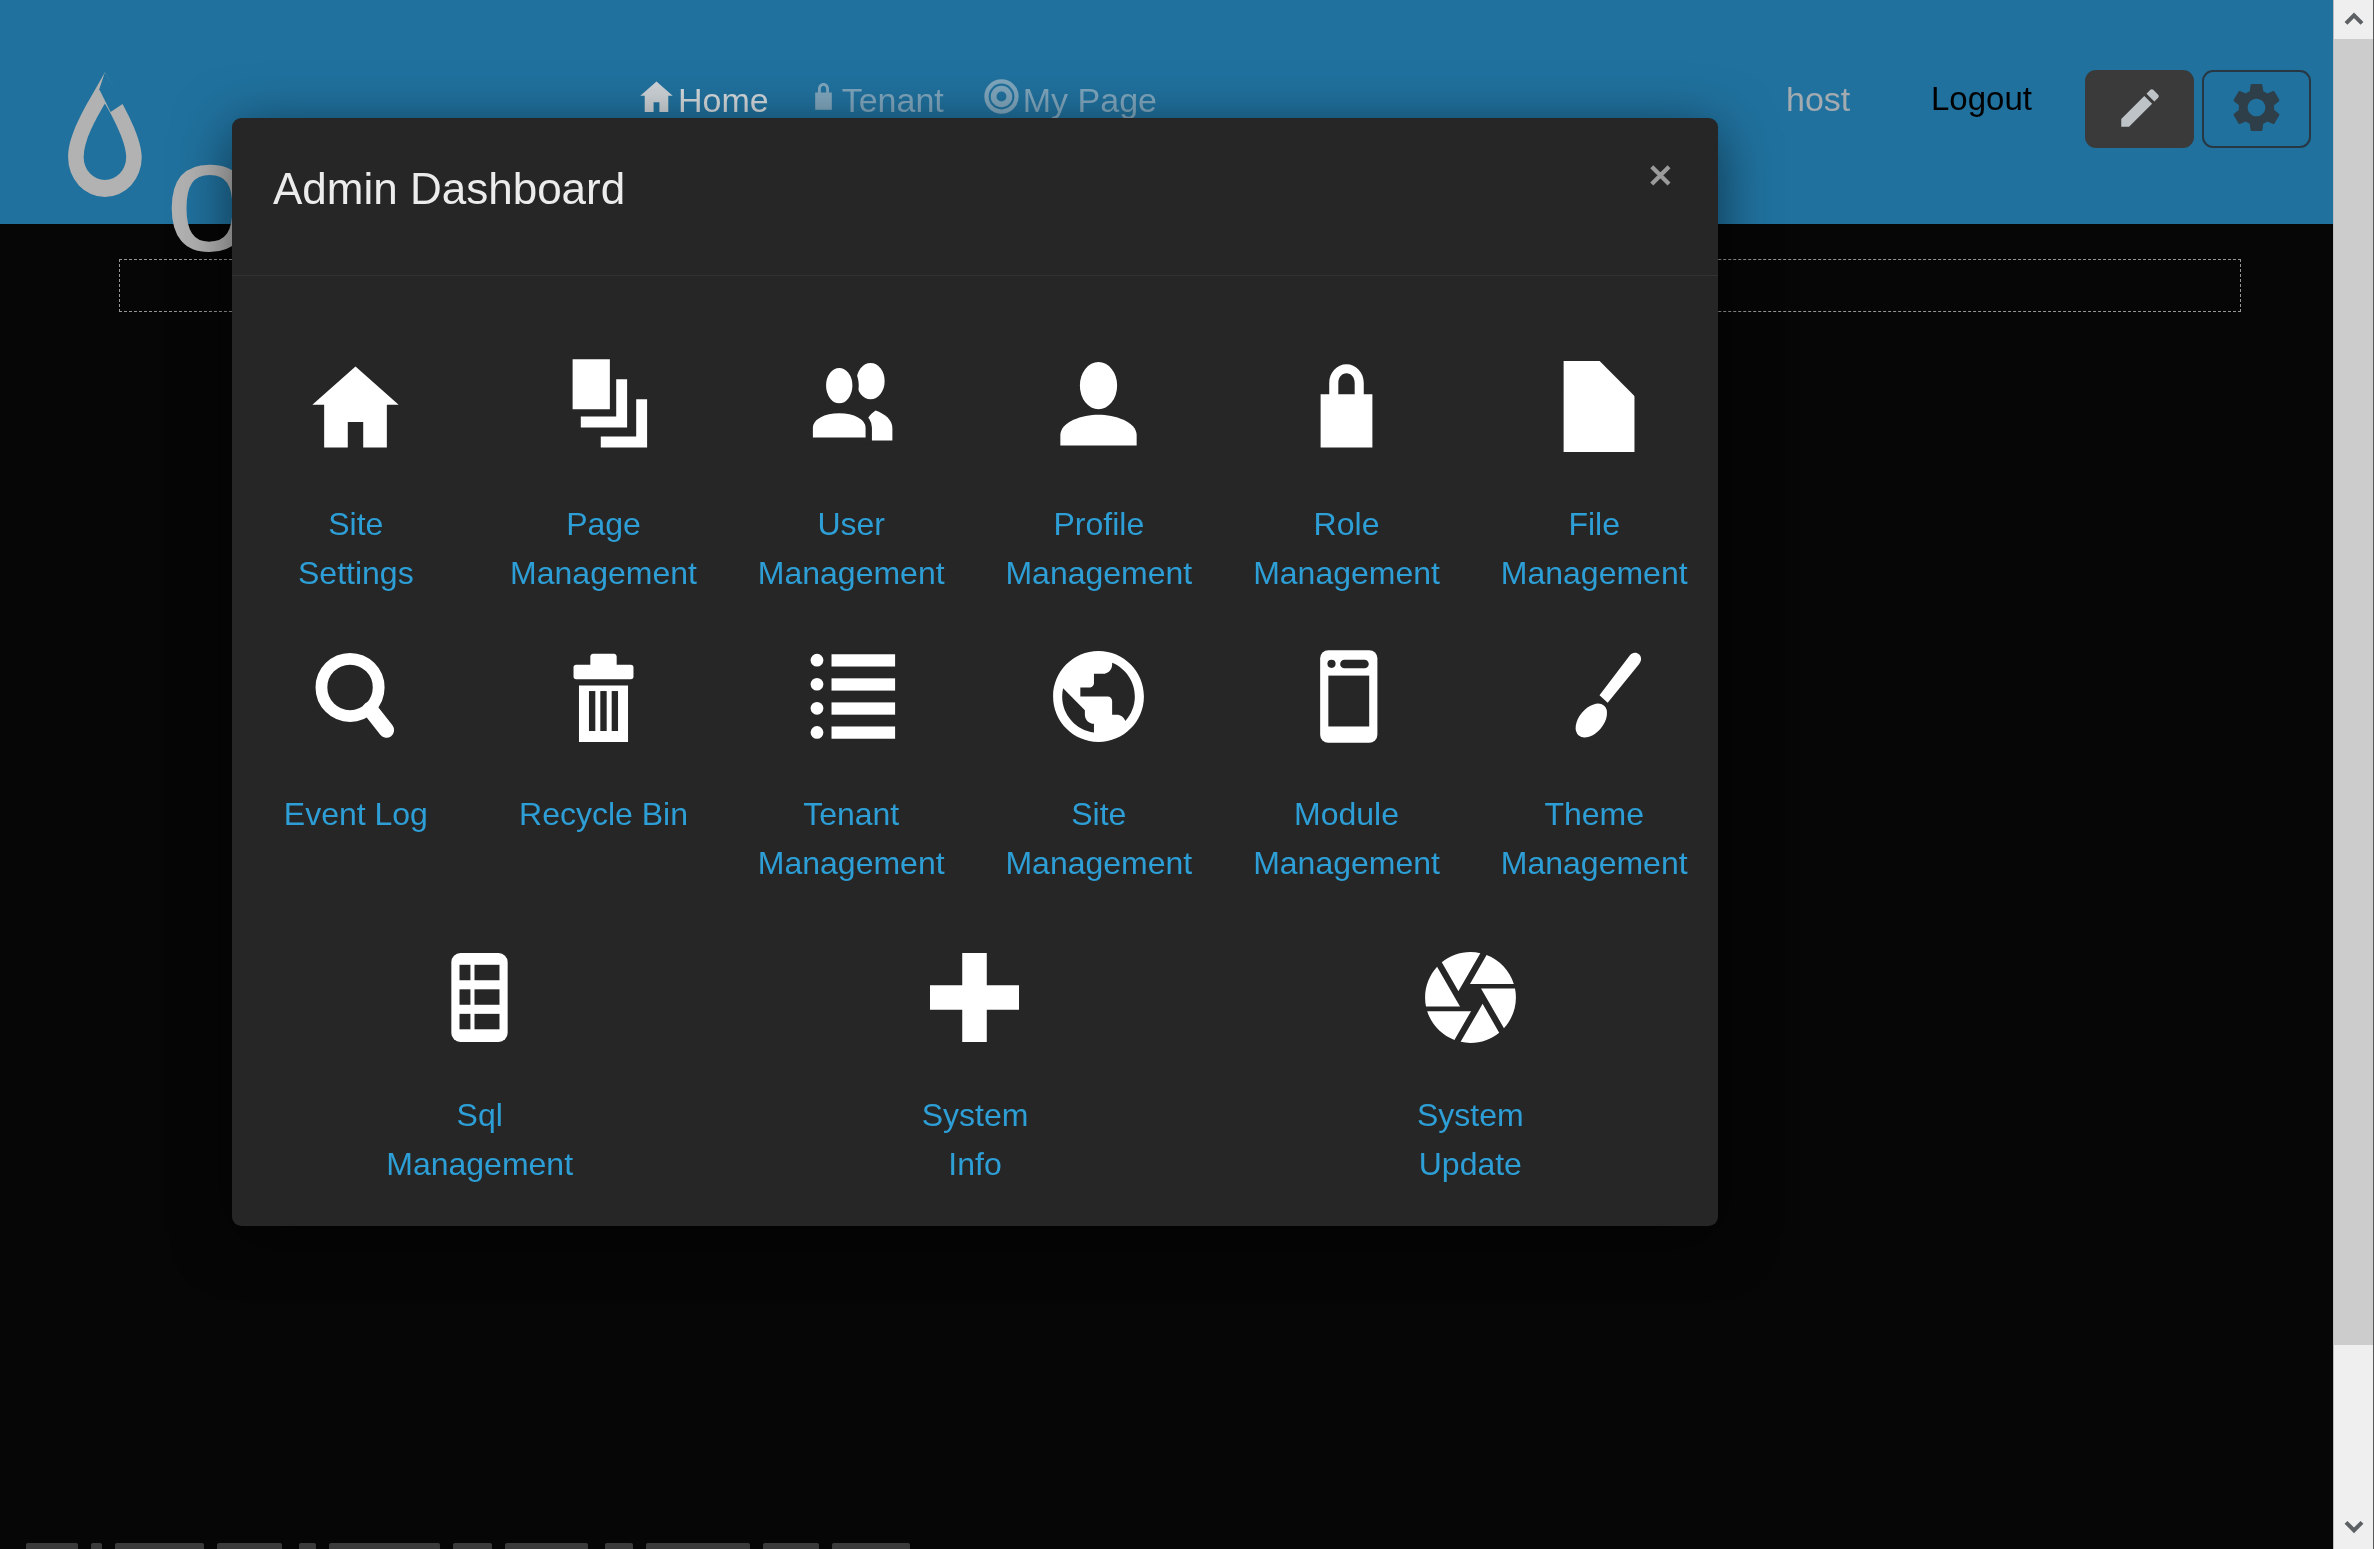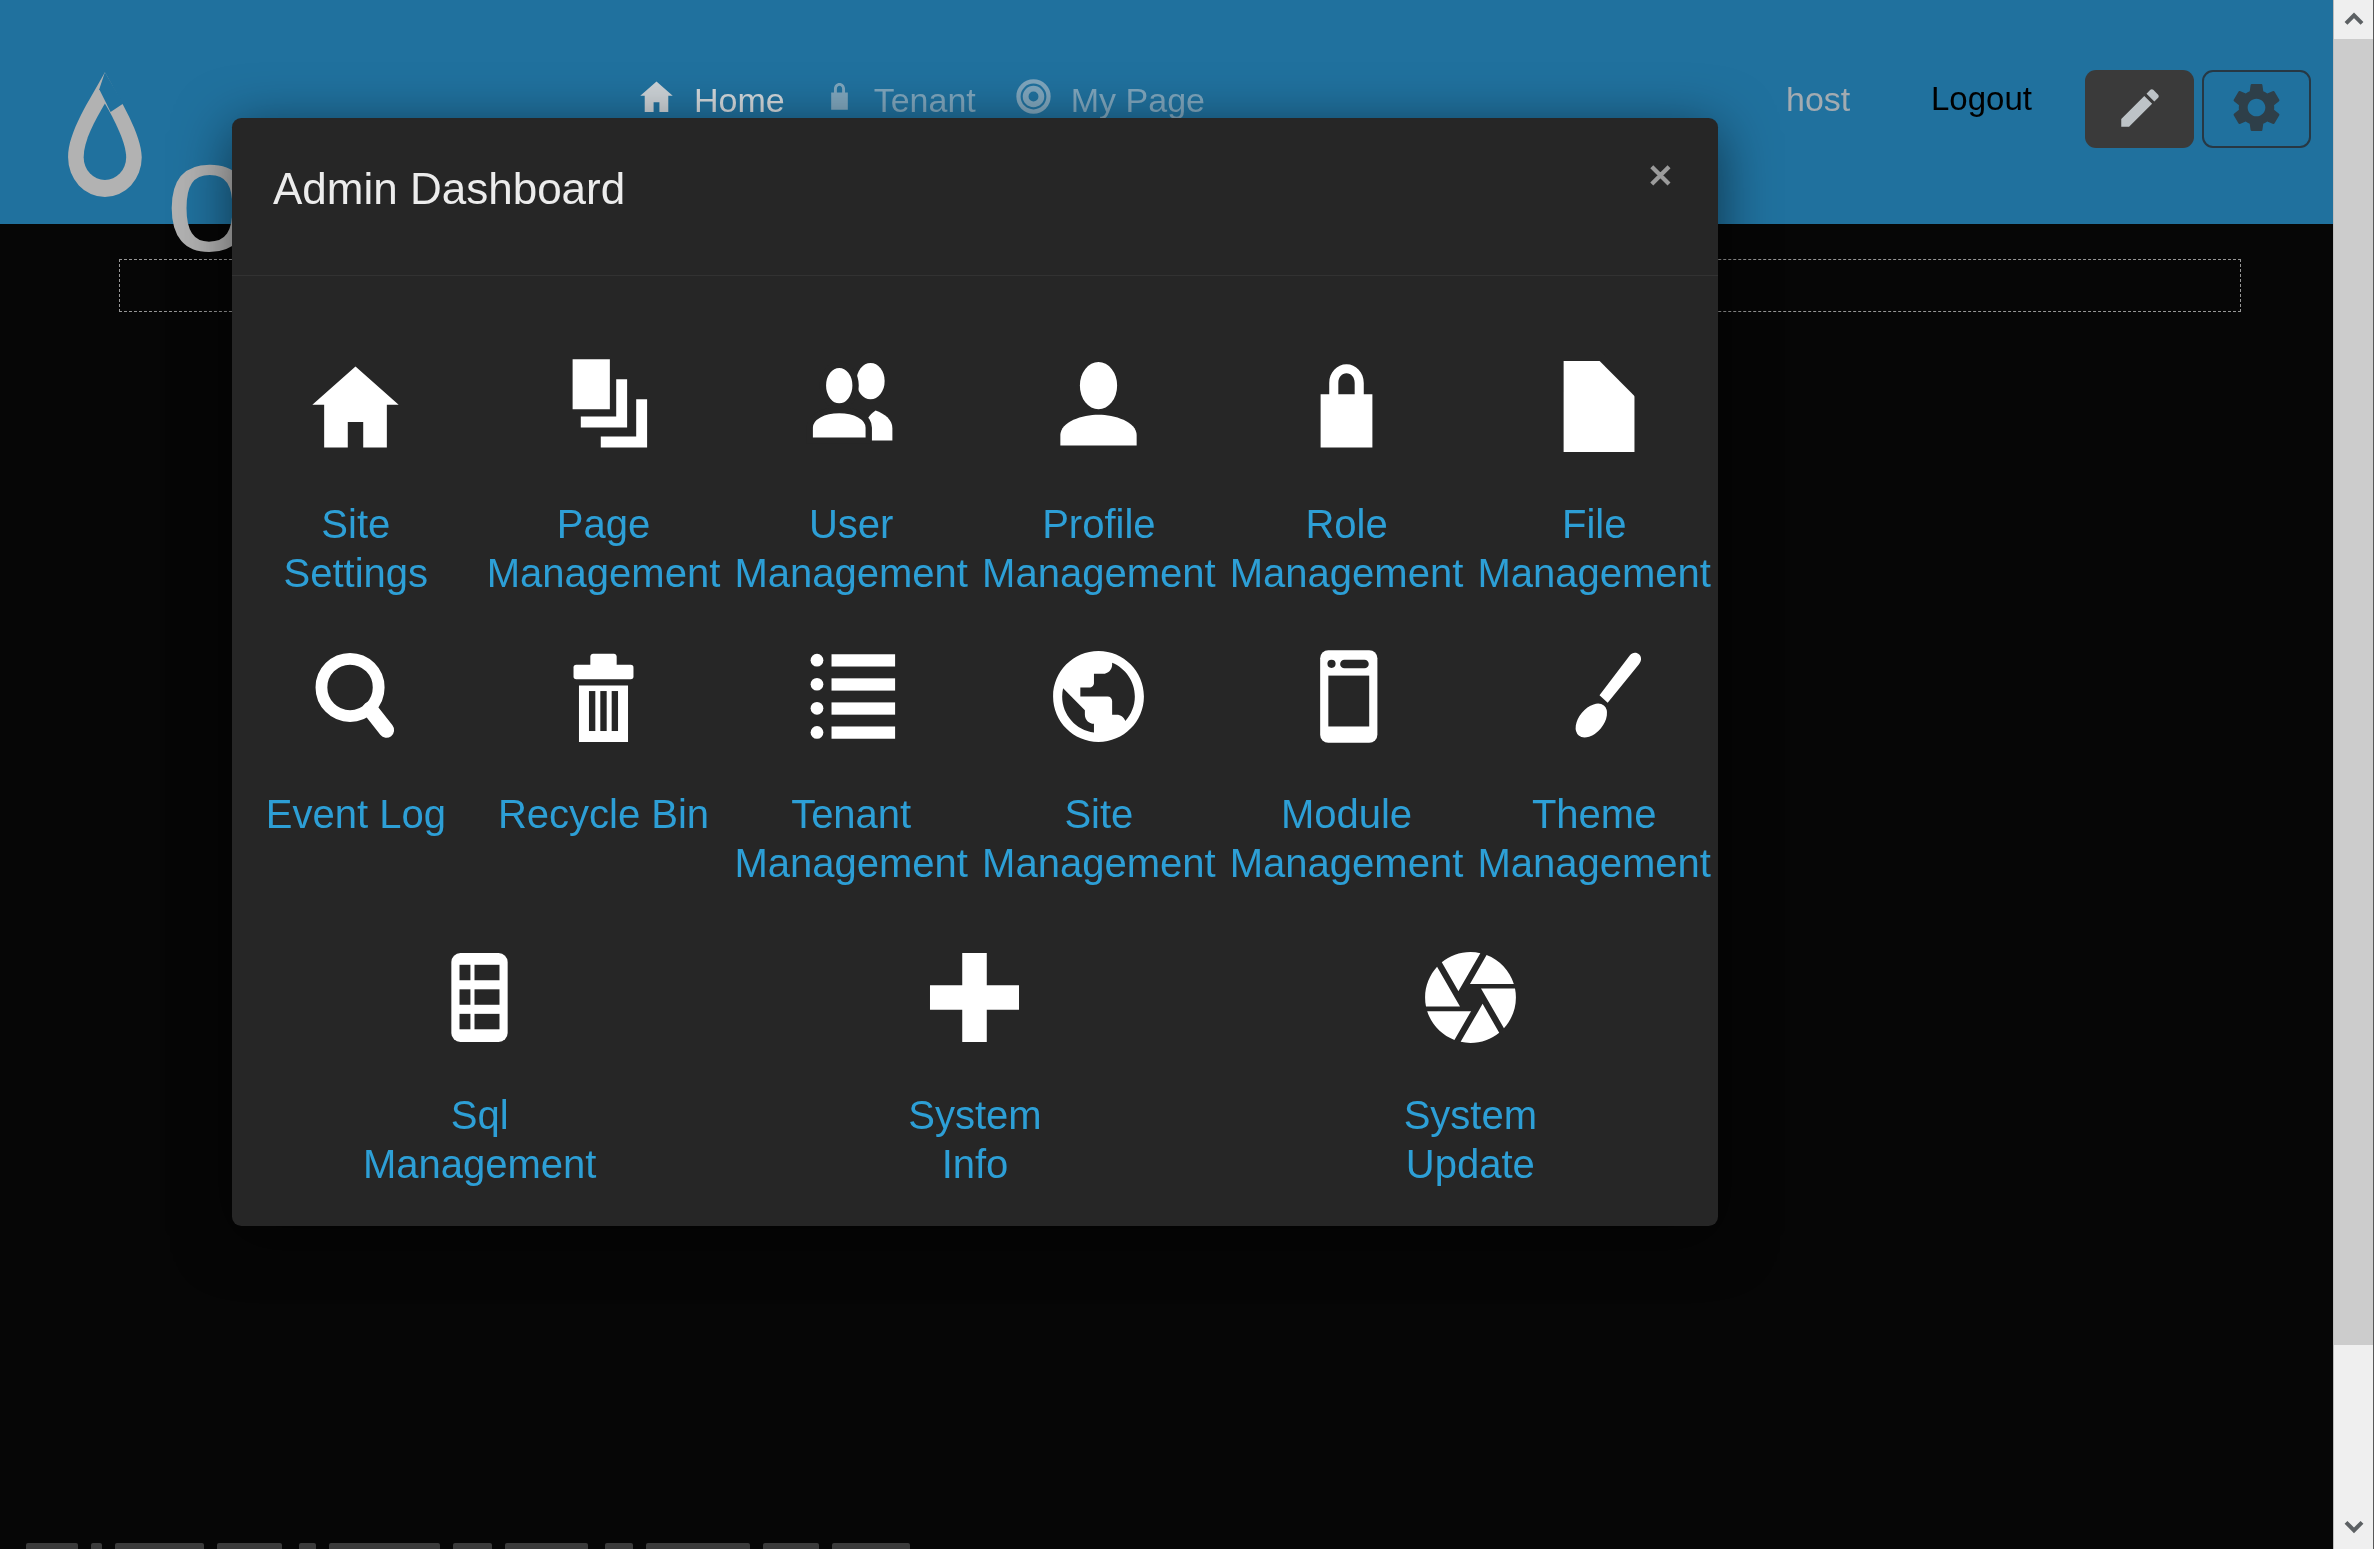--- a/index.html
+++ b/index.html
@@ -6,21 +6,21 @@
   body{
     width:2375px;height:1549px;position:relative;overflow:hidden;
     background:#060606;font-family:"Liberation Sans",sans-serif;
     -webkit-font-smoothing:antialiased;
   }
   
   .topbar{position:absolute;left:0;top:0;width:2375px;height:224px;background:var(--bar,#20719e);z-index:2;}
   .brand{position:absolute;left:61px;top:54px;display:flex;align-items:flex-start;}
   .brand-name{position:absolute;left:104px;top:61px;font-size:160px;line-height:160px;color:#b2b2b2;letter-spacing:-4.6px;font-weight:400;}
   .nav{position:absolute;left:636px;top:76px;display:flex;align-items:center;gap:37px;z-index:3;}
-  .nav-item{display:flex;align-items:center;gap:17px;font-size:34px;color:#7fa6bd;cursor:pointer;text-decoration:none;}
+  .nav-item{display:flex;align-items:center;gap:1px;font-size:34px;color:#7fa6bd;cursor:pointer;text-decoration:none;}
   .nav-item.active{color:#d3d8db;}
   .topbar-right{position:absolute;top:0;left:0;width:100%;height:224px;z-index:3;}
   .user-link{position:absolute;left:1786px;top:80px;font-size:34px;color:#a3abb1;}
   .logout-link{position:absolute;left:1931px;top:80px;font-size:33px;color:#000000;}
   .icon-btn{position:absolute;top:70px;width:109px;height:78px;border-radius:11px;display:flex;align-items:center;justify-content:center;box-sizing:border-box;cursor:pointer;}
   .edit-btn{left:2085px;background:#3a3a3a;border:none;}
   .settings-btn{left:2202px;background:transparent;border:2.8px solid #273844;}
   
   .page-bg{position:absolute;left:0;top:224px;width:2375px;height:1325px;background:#060606;z-index:1;}
   .empty-pane{position:absolute;left:119px;top:259px;width:2122px;height:53px;border:1.9px dashed #969696;box-sizing:border-box;z-index:1;}
@@ -34,21 +34,21 @@
   .close-btn{position:absolute;right:37px;top:37px;width:41px;height:41px;background:none;border:none;
     color:#9b9b9b;font-size:32px;font-weight:700;cursor:pointer;display:flex;align-items:center;justify-content:center;padding:0;}
   
   #tile-rows{position:absolute;left:0;top:232px;width:100%;}
   .tile-row{display:flex;width:100%;}
   .tile-row-1,.tile-row-2{height:290px;}
   .tile-row-2{height:301px;}
   .tile{flex:1;background:none;border:none;padding:0;margin:0;display:flex;flex-direction:column;align-items:center;cursor:pointer;}
   .tile-icon{width:113px;height:113px;display:flex;align-items:center;justify-content:center;}
   .tile-icon svg{width:109px;height:109px;}
-  .tile-label{margin-top:37px;font-size:40px;line-height:49px;color:var(--accent,#2d9fd6);text-align:center;white-space:pre-line;font-family:"Liberation Sans",sans-serif;}
+  .tile-label{margin-top:37px;font-size:32px;line-height:49px;color:var(--accent,#2d9fd6);text-align:center;white-space:pre-line;font-family:"Liberation Sans",sans-serif;}
   
   .scrollbar{position:absolute;right:0;top:0;width:42px;height:1549px;background:#efefef;z-index:20;border-left:0.9px solid #bdbdbd;box-sizing:border-box;border-right:2.8px solid #585858;}
   .scroll-btn{position:absolute;left:0;width:100%;height:39px;background:#efefef;border:none;display:flex;align-items:center;justify-content:center;cursor:pointer;padding:0;}
   .scroll-up{top:0;}
   .scroll-down{bottom:1.9px;height:37px;}
   .scroll-thumb{position:absolute;left:0;top:39px;width:100%;height:1306px;background:#cccccc;cursor:pointer;}
 </style>
 </head>
 <body>
 

